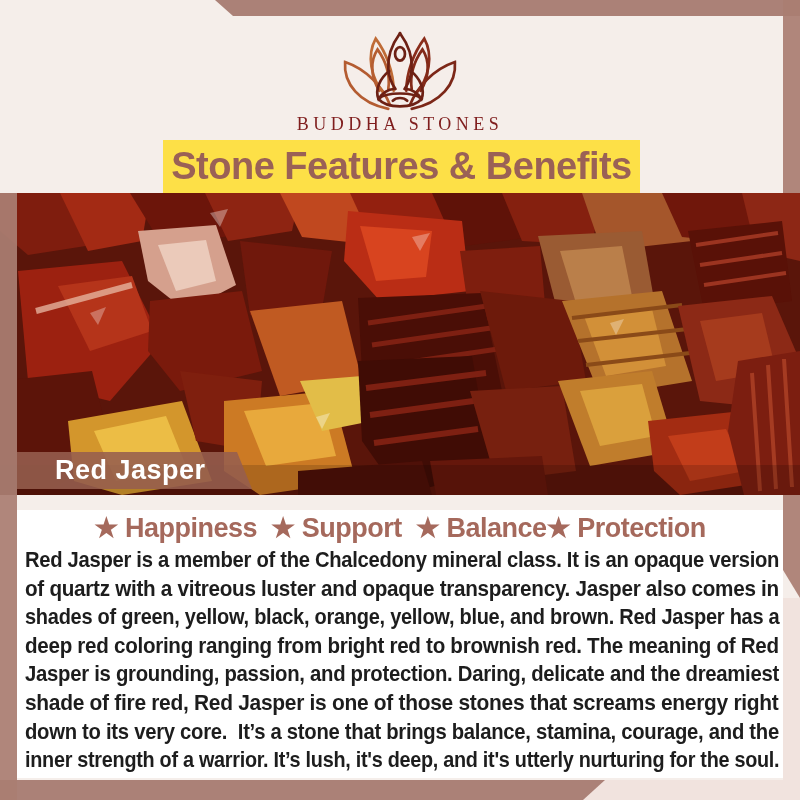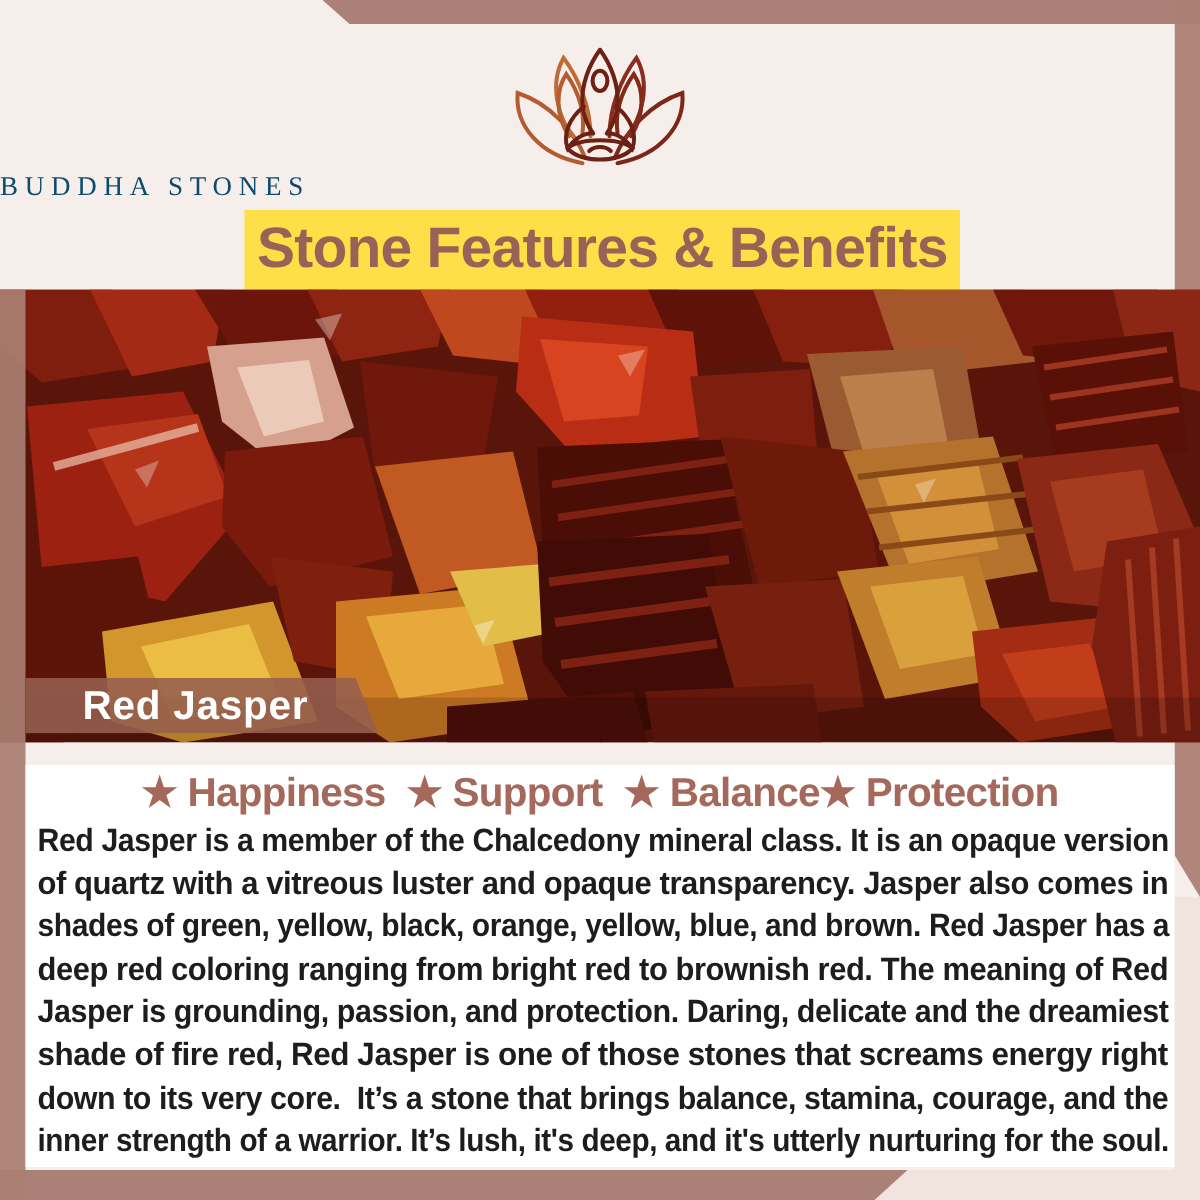--- a/index.html
+++ b/index.html
@@ -15,23 +15,23 @@
   #band-right{left:0;top:0;width:800px;height:598px;background:rgba(170,126,114,.93);
     clip-path:polygon(783px 0,800px 0,800px 598px,783px 570px);}
   #band-left{left:0;top:193px;width:17px;height:607px;background:rgba(170,126,114,.93);}
   #band-bottom{left:0;top:780px;width:800px;height:20px;
     clip-path:polygon(0 0,605px 0,583px 20px,0 20px);}
   #corner-br{left:583px;top:780px;width:217px;height:20px;background:#f1e3de;}
   #right-margin-low{left:783px;top:598px;width:17px;height:182px;background:#f1e3de;}
 
   
   #logo{left:315px;top:26px;width:170px;height:90px;}
-  #brand-name{left:0;top:114px;width:800px;
+  #brand-name{left:0;top:114px;width:800px;text-align:center;
     font-family:"Liberation Serif",serif;font-size:18px;letter-spacing:4.5px;
-    color:#0c4a6e;}
+    color:#7f1d1d;}
   #title-box{left:163px;top:140px;width:477px;height:53px;background:#fde047;
     text-align:center;line-height:53px;}
   #title-box span{display:inline-block;font-weight:700;font-size:38px;color:#9a6156;
     white-space:pre;transform-origin:center center;letter-spacing:-.5px;}
 
   
   #photo{left:0;top:193px;width:800px;height:302px;}
   #photo svg{display:block;}
 
   

